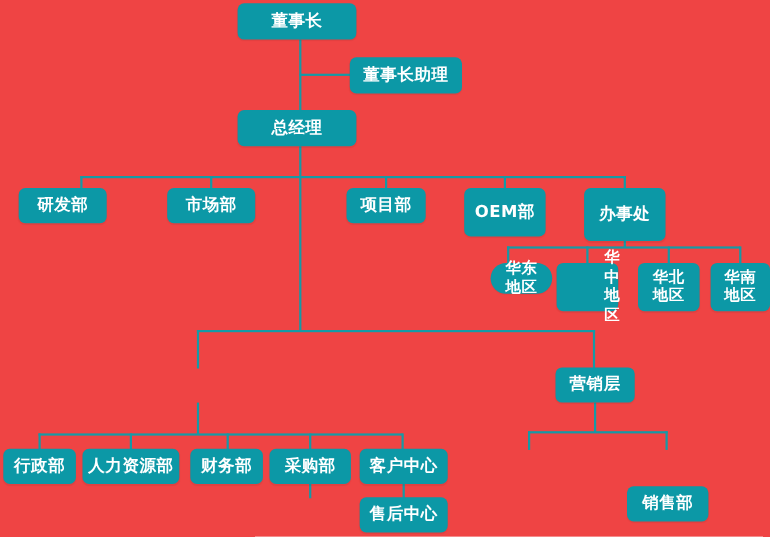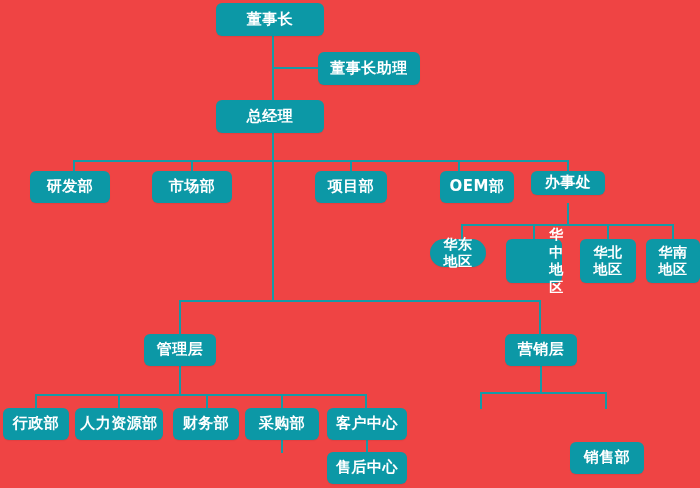--- a/index.html
+++ b/index.html
@@ -94,43 +94,42 @@
   <div class="line h" style="left:480px; top:392px; width:127px;"></div>
   <div class="line v" style="left:480px; top:392px; height:17px;"></div>
   <div class="line v" style="left:605px; top:392px; height:17px;"></div>
 
   <div class="node" style="left:216px; top:3px; width:108px; height:33px;">董事长</div>
 
   <div class="node" style="left:318px; top:52px; width:102px; height:33px;">董事长助理</div>
 
   <div class="node" style="left:216px; top:100px; width:108px; height:33px;text-align:right;">总经理</div>
 
-  <div class="node" style="left:30px; top:171px; width:80px; height:32px;">研发部</div>
+  <div class="node" style="left:17px; top:171px; width:80px; height:32px;">研发部</div>
 
   <div class="node" style="left:152px; top:171px; width:80px; height:32px;">市场部</div>
 
   <div class="node" style="left:315px; top:171px; width:72px; height:32px;">项目部</div>
 
-  <div class="node" style="left:440px; top:171px; width:74px; height:32px;">OEM部</div>
+  <div class="node" style="left:422px; top:171px; width:74px; height:44px;">OEM部</div>
 
-  <div class="node" style="left:531px; top:171px; width:74px; height:24px;">办事处</div>
+  <div class="node" style="left:531px; top:171px; width:74px; height:48px;">办事处</div>
 
-  <div class="node two-line" style="left:430px; top:239px; width:56px; height:28px;border-radius:15px;">华东
+  <div class="node two-line" style="left:446px; top:239px; width:56px; height:28px;border-radius:15px;">华东
 地区</div>
 
   <div class="node two-line" style="left:506px; top:239px; width:56px; height:44px;padding-left:45px;">华中
 地区</div>
 
   <div class="node two-line" style="left:580px; top:239px; width:56px; height:44px;">华北
 地区</div>
 
   <div class="node two-line" style="left:646px; top:239px; width:54px; height:44px;">华南
 地区</div>
 
-  <div class="node" style="left:144px; top:334px; width:72px; height:32px;">管理层</div>
 
   <div class="node" style="left:505px; top:334px; width:72px; height:32px;">营销层</div>
 
   <div class="node" style="left:3px; top:408px; width:66px; height:32px;">行政部</div>
 
   <div class="node" style="left:75px; top:408px; width:88px; height:32px;">人力资源部</div>
 
   <div class="node" style="left:173px; top:408px; width:66px; height:32px;">财务部</div>
 
   <div class="node" style="left:245px; top:408px; width:74px; height:32px;">采购部</div>

